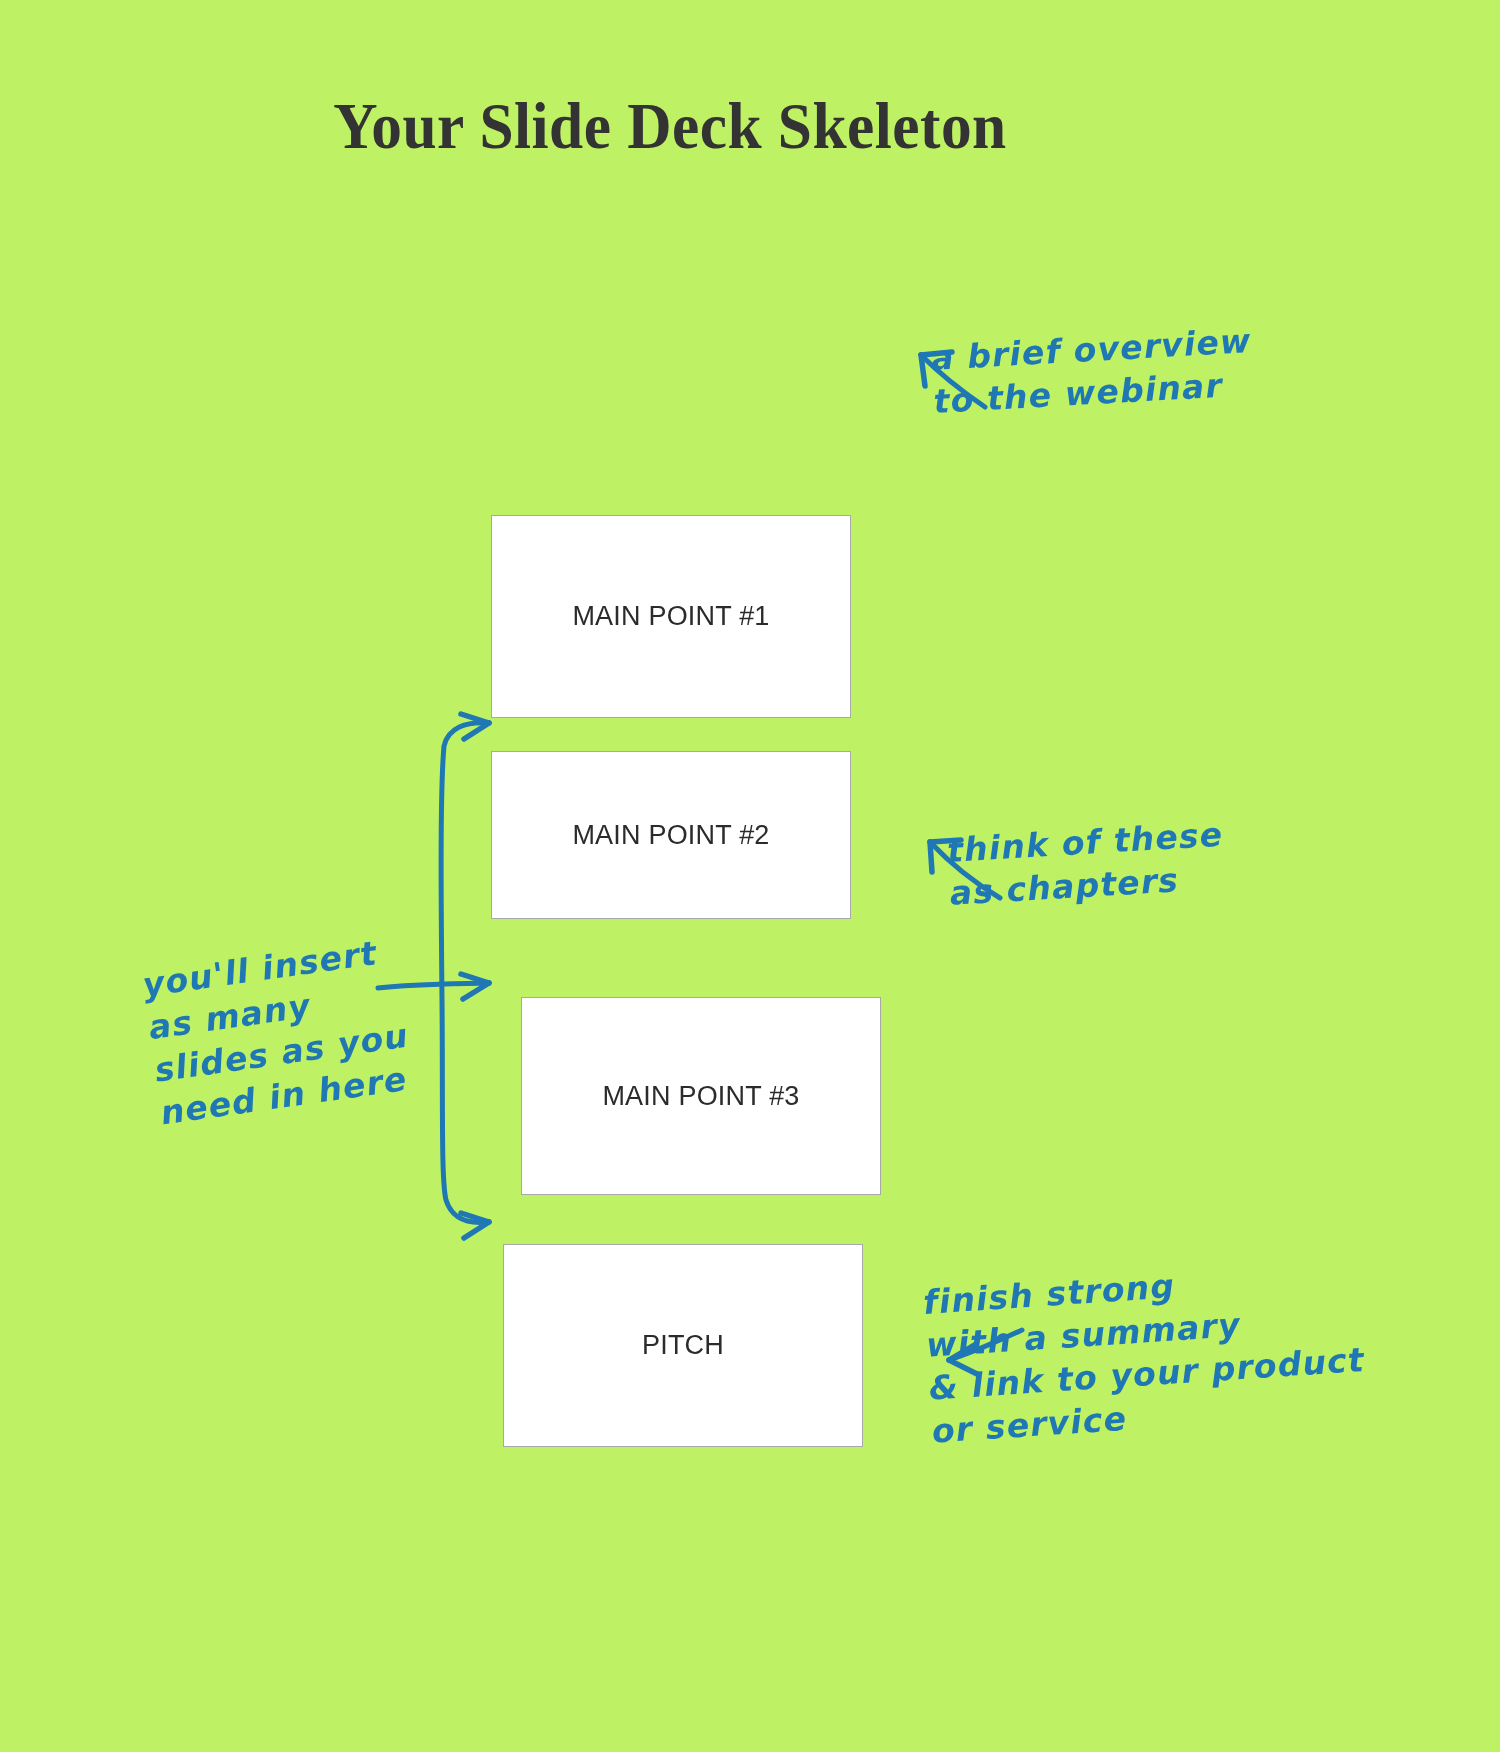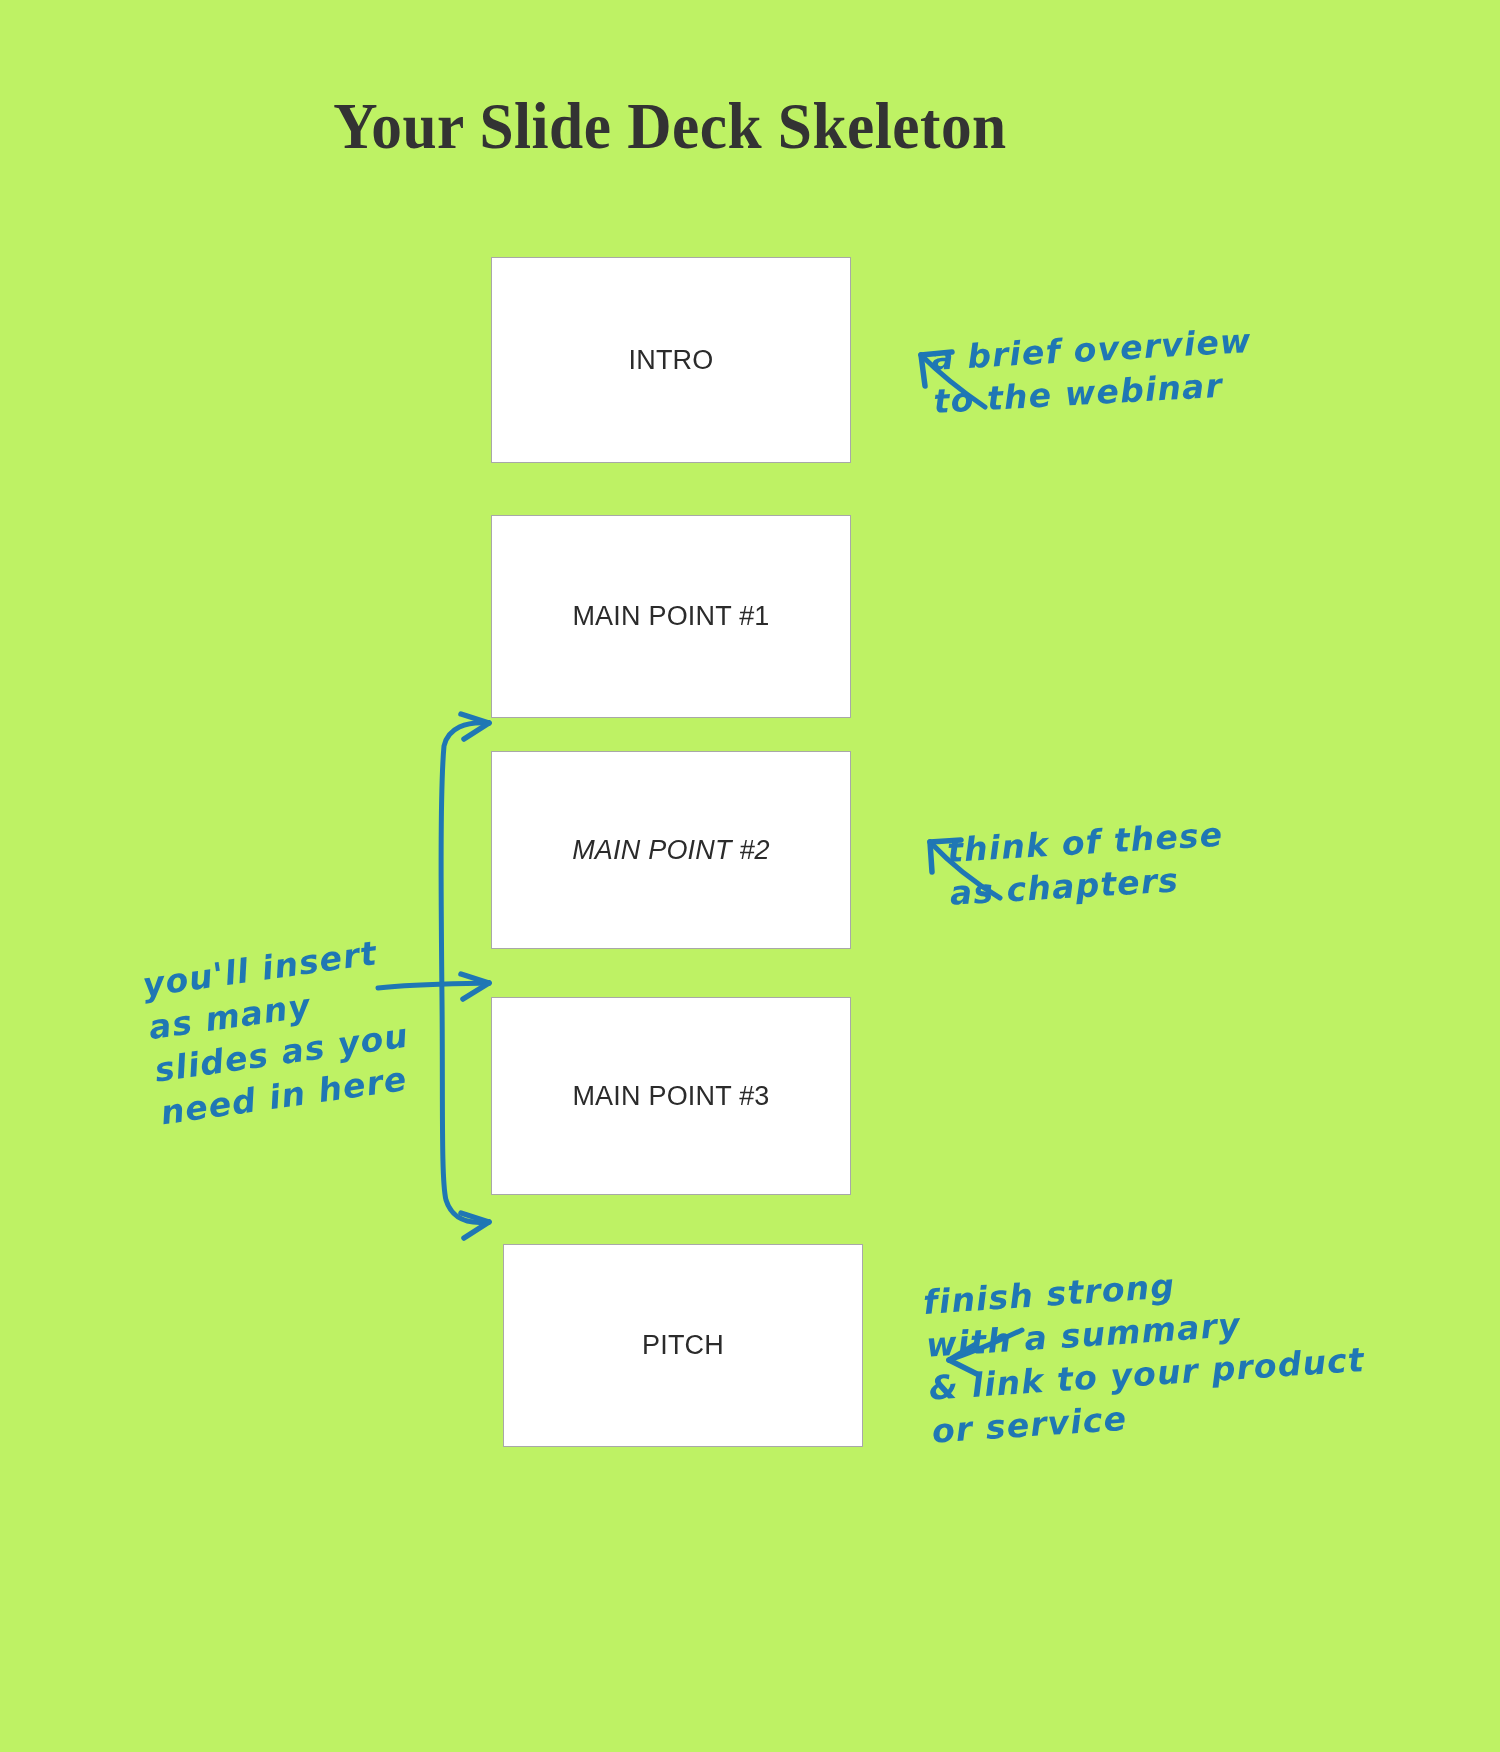--- a/index.html
+++ b/index.html
@@ -54,22 +54,22 @@
   .slide-label {
     font-family: "Liberation Sans", sans-serif;
     font-size: 27px;
     font-weight: 400;
     color: #2b2b2b;
     letter-spacing: 0.2px;
   }
 
   #box-intro  { top: 257px;  height: 206px; }
   #box-mp1    { top: 503px;  height: 203px; margin-top: 12px; }
-  #box-mp2    { top: 751px;  height: 198px; font-style: italic; }
-  #box-mp3    { top: 997px;  height: 198px; }
+  #box-mp2    { top: 751px;  height: 168px; }
+  #box-mp3    { top: 997px;  height: 198px; margin-left: 30px; }
   #box-pitch  { top: 1244px; height: 203px; margin-left: 12px; }
 
   
   .hand {
     position: absolute;
     color: #1f77b4;
     font-family: "DejaVu Sans", sans-serif;
     font-weight: 600;
     font-style: italic;
     letter-spacing: 1.2px;
@@ -131,23 +131,20 @@
     stroke-linejoin: round;
   }
 </style>
 </head>
 <body>
 
 <div id="canvas">
 
   <div class="page-title">Your Slide Deck Skeleton</div>
 
-  <div class="slide-box" id="box-intro">
-    <span class="slide-label">INTRO</span>
-  </div>
 
   <div class="slide-box" id="box-mp1">
     <span class="slide-label">MAIN POINT #1</span>
   </div>
 
   <div class="slide-box" id="box-mp2">
     <span class="slide-label">MAIN POINT #2</span>
   </div>
 
   <div class="slide-box" id="box-mp3">

